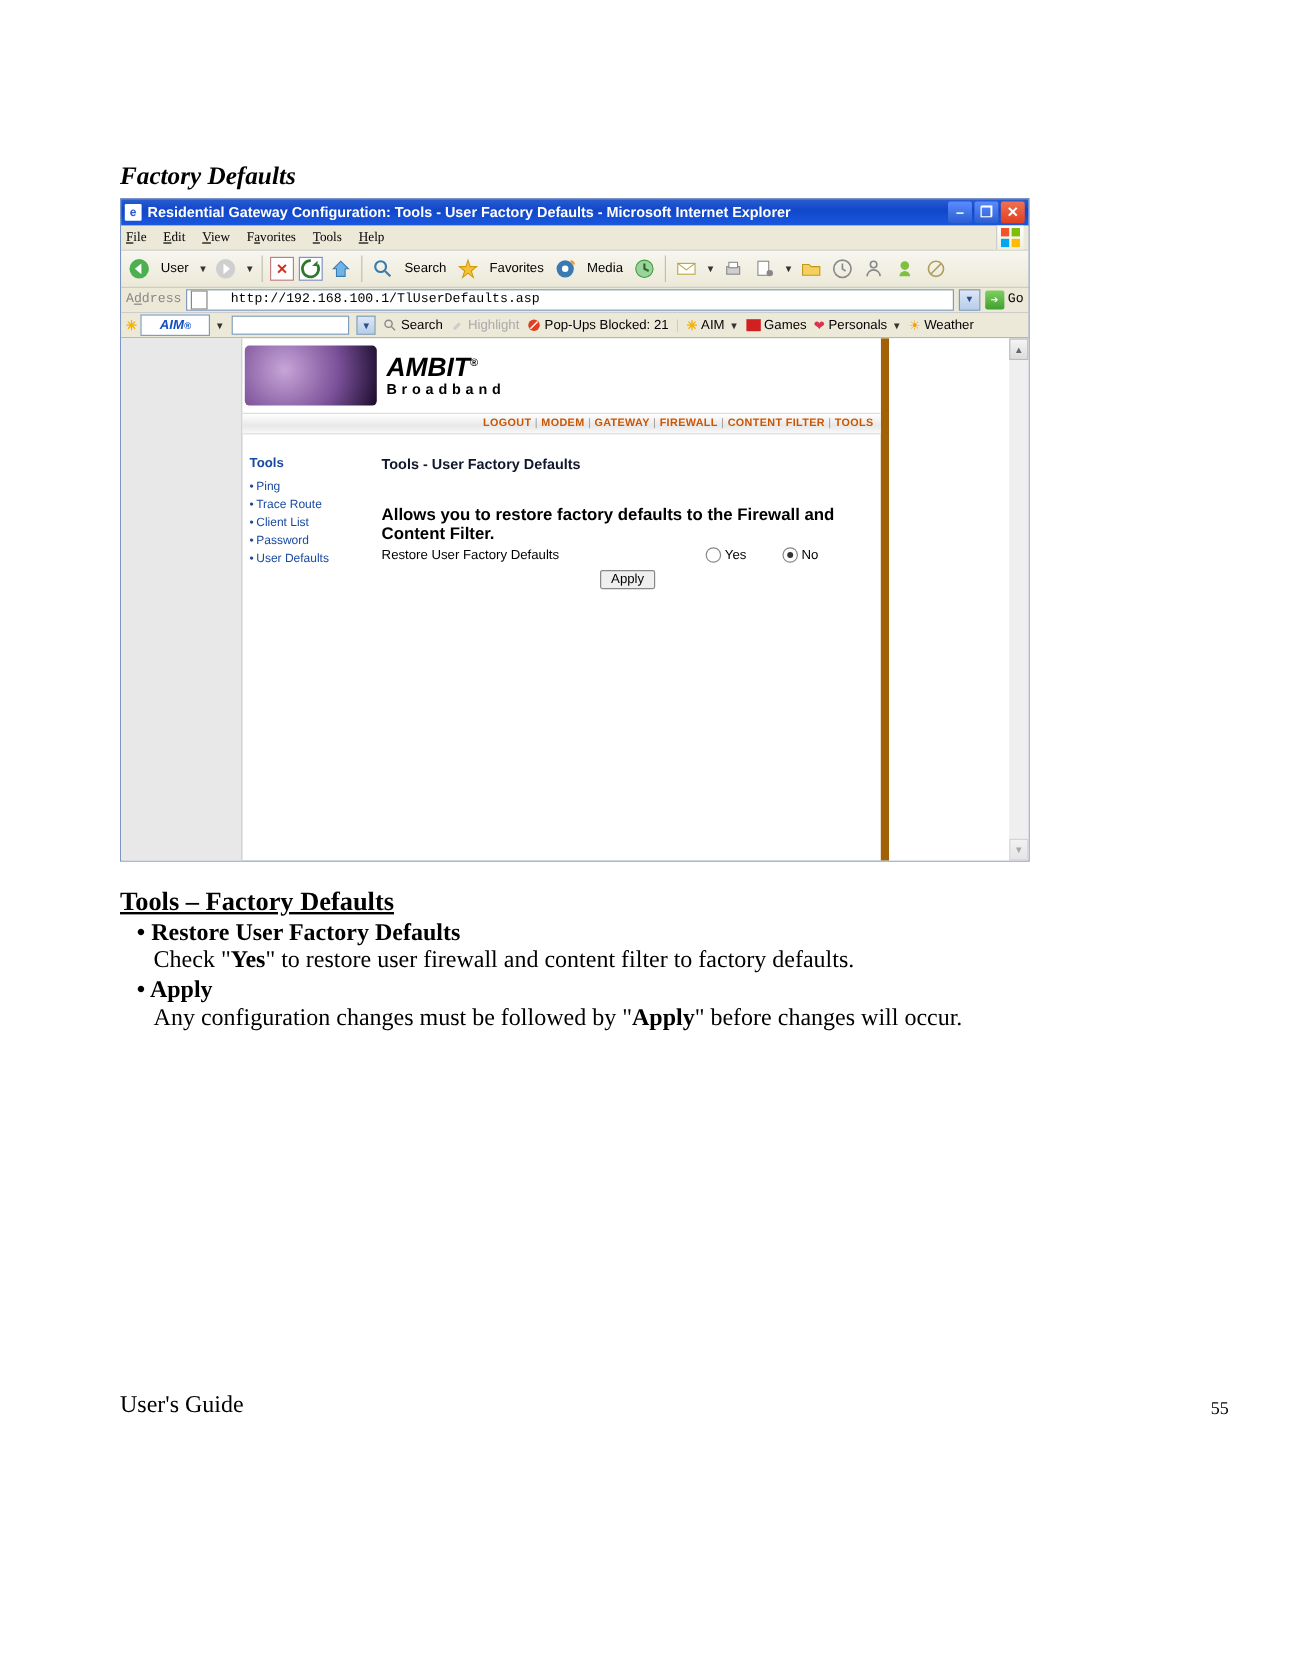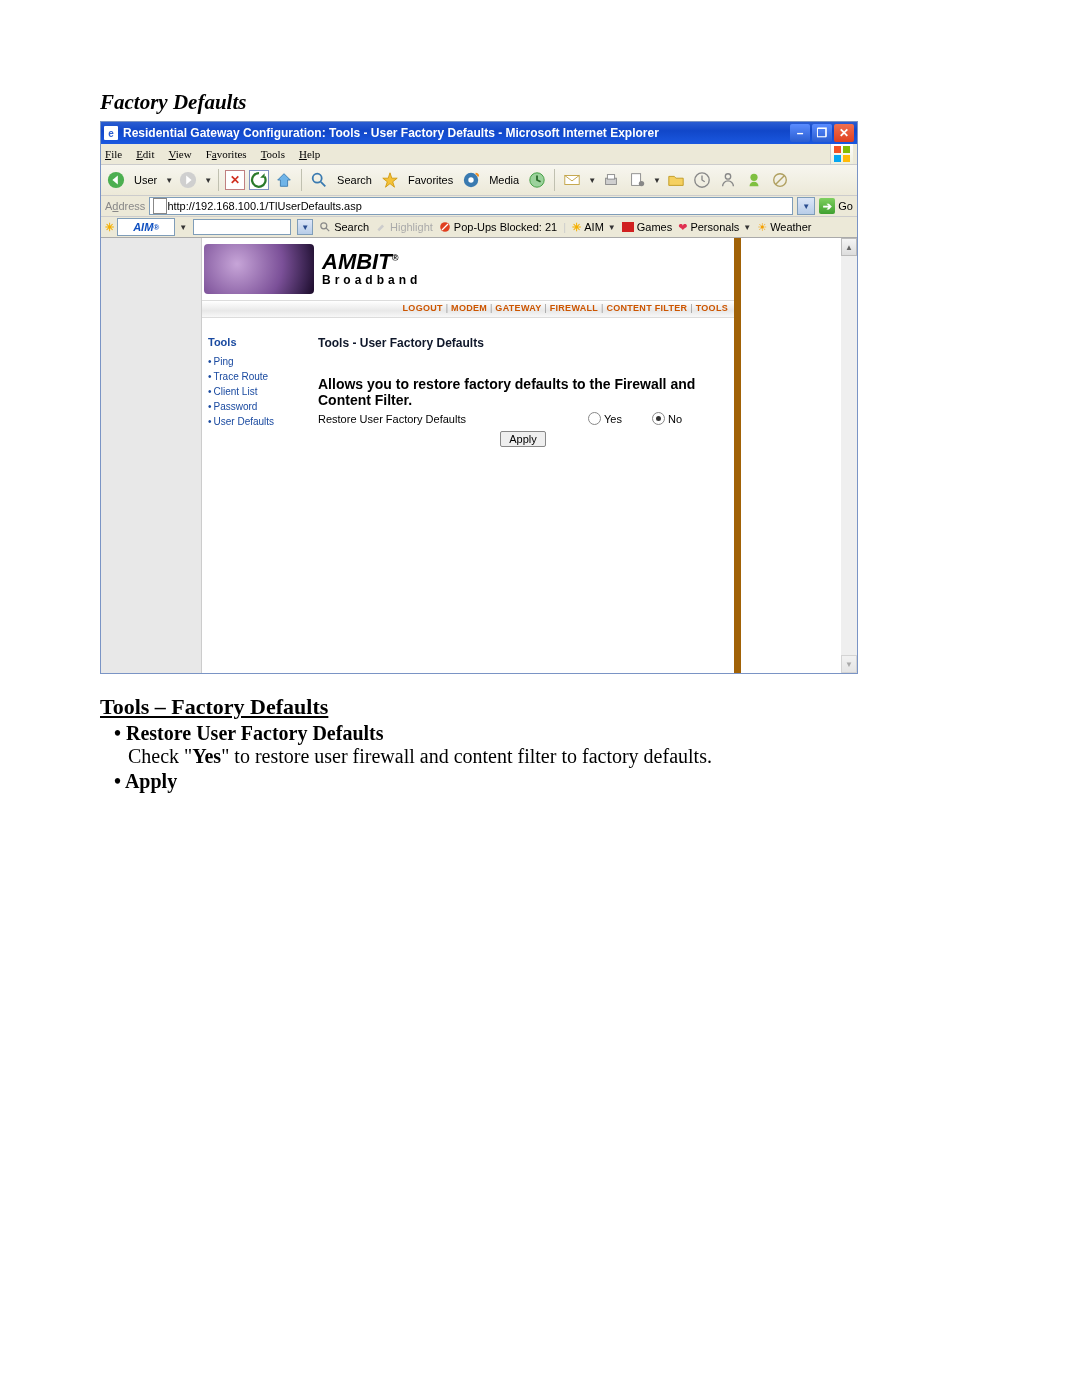--- a/index.html
+++ b/index.html
@@ -4,20 +4,21 @@
 <style>
   body {
     margin: 0;
     padding: 0;
     background: #fff;
     font-family: "Times New Roman", serif;
     width: 1080px;
   }
   .page {
     padding: 90px 56px 30px 100px;
+    margin-top: 44px;
   }
   .section-title {
     font-size: 21px;
     font-weight: bold;
     font-style: italic;
     margin-bottom: 6px;
   }
   .section-intro {
     font-family: Arial, sans-serif;
     font-size: 19px;
@@ -106,25 +107,26 @@
     display:flex;align-items:center;justify-content:center;
     background:#fff;
   }
   .addrbar {
     height: 20px;
     background: #ece9d8;
     border-bottom: 1px solid #ccc;
     display: flex; align-items: center;
     padding: 0 4px;
     gap: 4px;
+    font-family: Liberation Mono, monospace;
   }
   .addrbar .lbl { color:#888; }
   .addr-input {
     flex:1; height:16px; background:#fff; border:1px solid #7f9db9;
-    display:flex;align-items:center;padding:0 3px;gap:0;
+    display:flex;align-items:center;padding:0 3px;gap:19px;
     font-size:11px;
   }
   .addr-input .page-ico {
     width:12px;height:14px;background:#fff;border:1px solid #888;
     position:relative;
   }
   .addr-dd {
     width:16px;height:16px;background:linear-gradient(#dce6f8,#b8cde8);
     border:1px solid #7f9db9;display:flex;align-items:center;justify-content:center;
     font-size:8px;color:#2a4d8f;
@@ -515,14 +517,21 @@
       </div>
     </div>
   </div>
 
   <div class="subhead">Tools – Factory Defaults</div>
   <div class="bullet">Restore User Factory Defaults</div>
   <div class="expl">
     <span>Check "</span><b>Yes</b><span>" to restore user firewall and content filter to factory defaults.</span>
   </div>
   <div class="bullet">Apply</div>
-
+  <div class="expl">
+    <span>Any configuration changes must be followed by "</span><b>Apply</b><span>" before changes will occur.</span>
+  </div>
+
+  <div class="footer">
+    <span class="l">User's Guide</span>
+    <span class="r">55</span>
+  </div>
 </div>
 
 </body></html>

